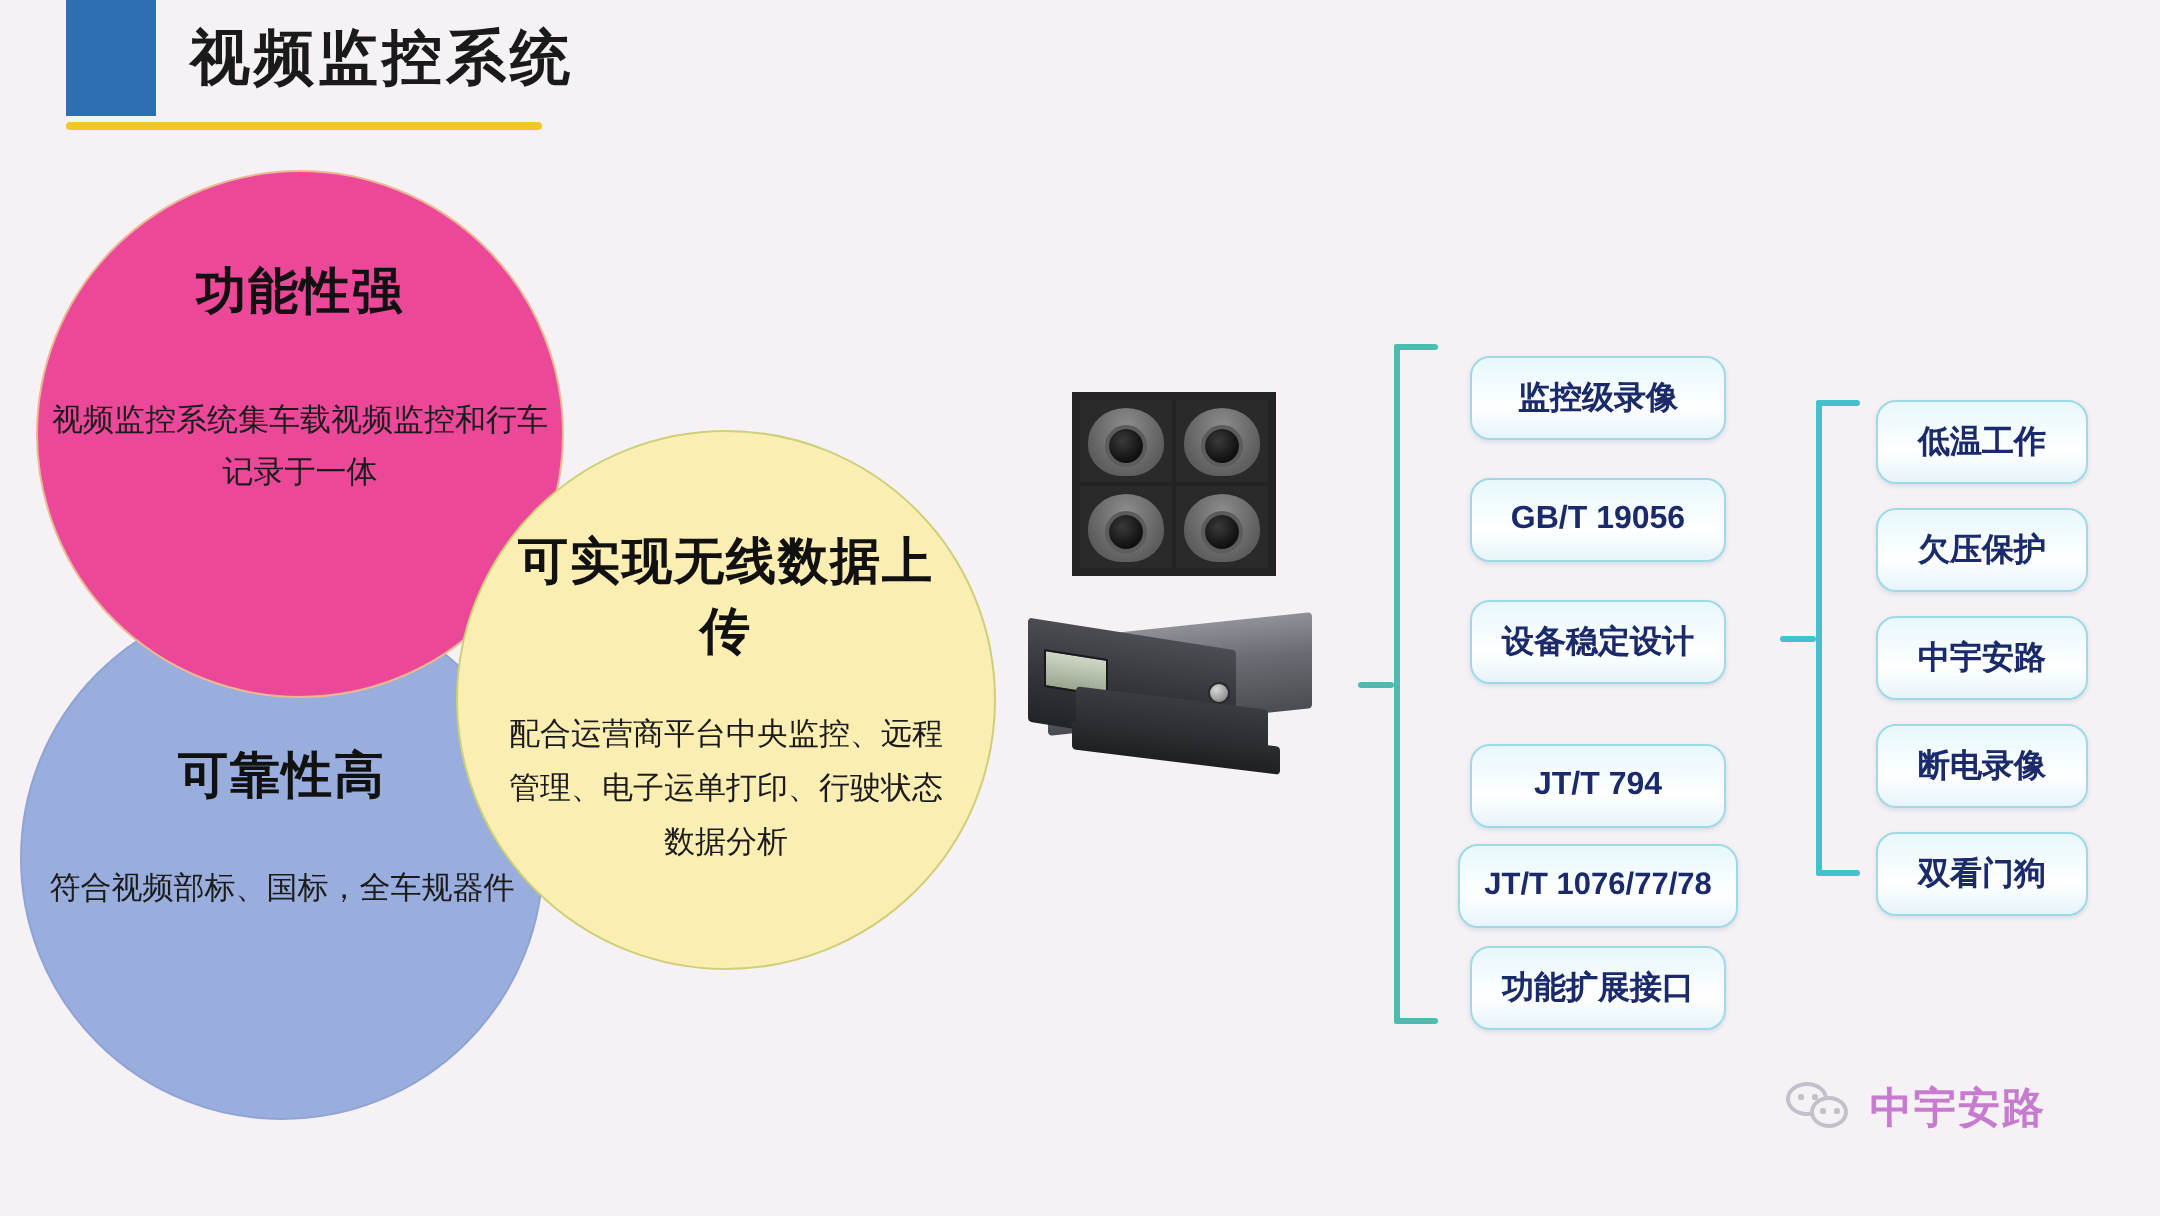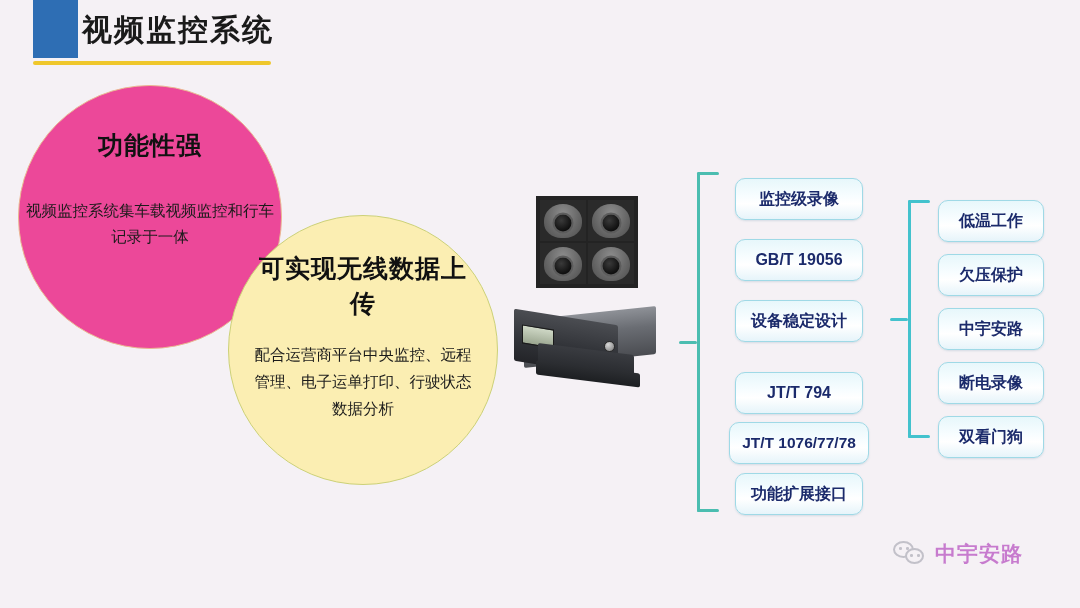--- a/index.html
+++ b/index.html
@@ -10,21 +10,21 @@
     overflow: hidden;
   }
   #stage { position: relative; width: 1080px; height: 608px; background: #f5f1f5; }
 
   
   .hdr-square {
     position: absolute; left: 33px; top: -2px; width: 45px; height: 60px;
     background: #2e6eb4;
   }
   .hdr-title {
-    position: absolute; left: 82px; top: 8px;
+    position: absolute; left: 95px; top: 8px;
     font-size: 30px; font-weight: 700; color: #1a1a1a;
     letter-spacing: 2px; line-height: 44px;
   }
   .hdr-rule {
     position: absolute; left: 33px; top: 61px; width: 238px; height: 4px;
     background: #efc72b; border-radius: 2px;
   }
 
   
   .circle {
@@ -48,21 +48,21 @@
     font-size: 25px; font-weight: 700; color: #111;
     letter-spacing: 1px;
   }
   .circ-body {
     font-size: 15.5px; font-weight: 400; color: #1b1b1b; line-height: 26px;
   }
   .c-orange .circ-title { margin-top: 43px; }
   .c-orange .circ-body  { margin-top: 36px; width: 250px; }
   .c-blue  .circ-title  { margin-top: 72px; }
   .c-blue  .circ-body   { margin-top: 28px; width: 236px; }
-  .c-yellow .circ-title { margin-top: 35px; line-height: 35px; width: 210px; }
+  .c-yellow .circ-title { margin-top: 48px; line-height: 35px; width: 210px; }
   .c-yellow .circ-body  { margin-top: 20px; width: 232px; line-height: 27px; }
 
   
   .cam-grid {
     position: absolute; left: 536px; top: 196px; width: 102px; height: 92px;
     background: #232323;
     display: grid; grid-template-columns: 1fr 1fr; grid-template-rows: 1fr 1fr;
     gap: 2px; padding: 4px;
   }
   .cam-cell { position: relative; background: #2a2a2a; overflow: hidden; }
@@ -170,20 +170,24 @@
 
   <div class="hdr-square"></div>
   <div class="hdr-title">视频监控系统</div>
   <div class="hdr-rule"></div>
 
   <div class="circle c-orange">
     <div class="circ-title">功能性强</div>
     <div class="circ-body">视频监控系统集车载视频监控和行车记录于一体</div>
   </div>
 
+  <div class="circle c-blue">
+    <div class="circ-title">可靠性高</div>
+    <div class="circ-body">符合视频部标、国标，全车规器件</div>
+  </div>
 
   <div class="circle c-yellow">
     <div class="circ-title">可实现无线数据上传</div>
     <div class="circ-body">配合运营商平台中央监控、远程管理、电子运单打印、行驶状态数据分析</div>
   </div>
 
   <div class="cam-grid">
     <div class="cam-cell">
         <div class="dome"></div>
       </div>

